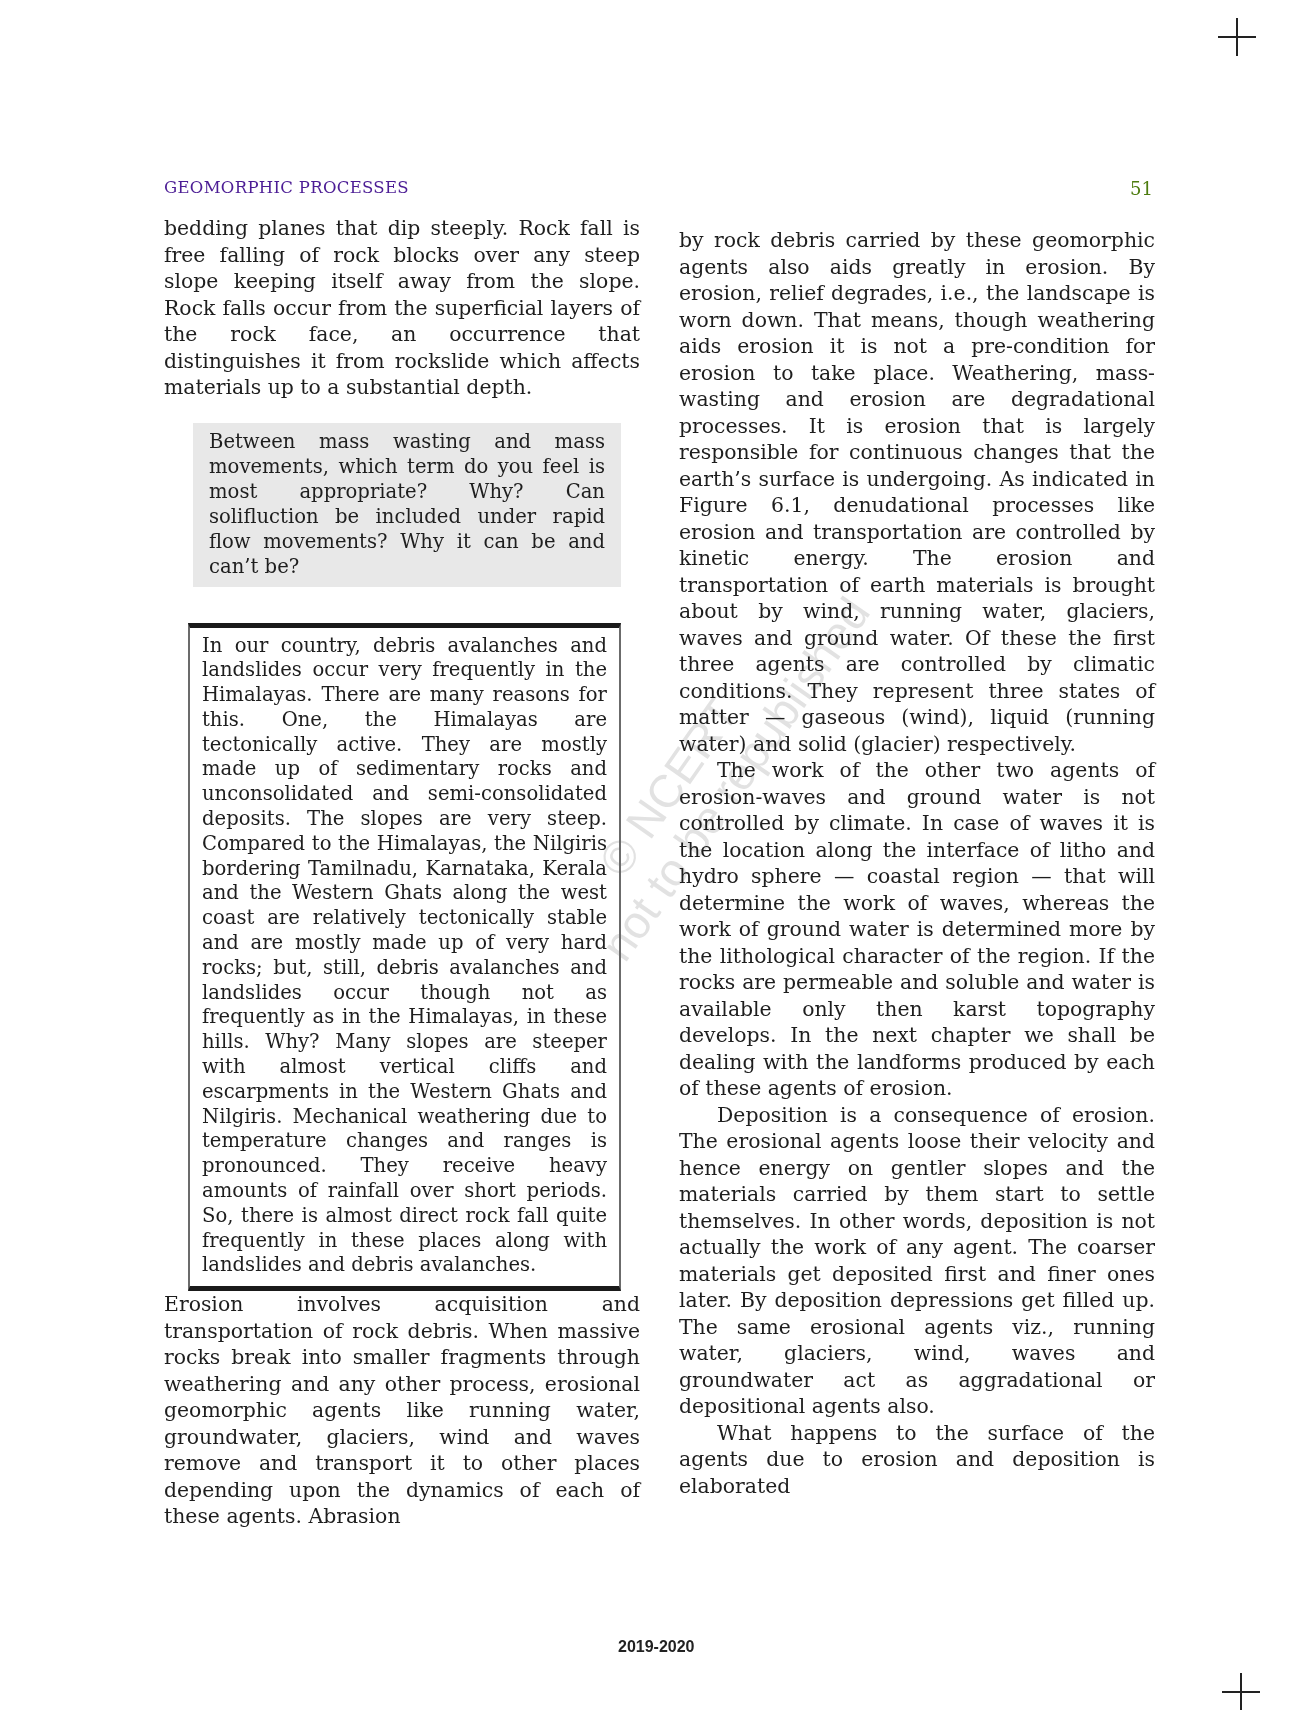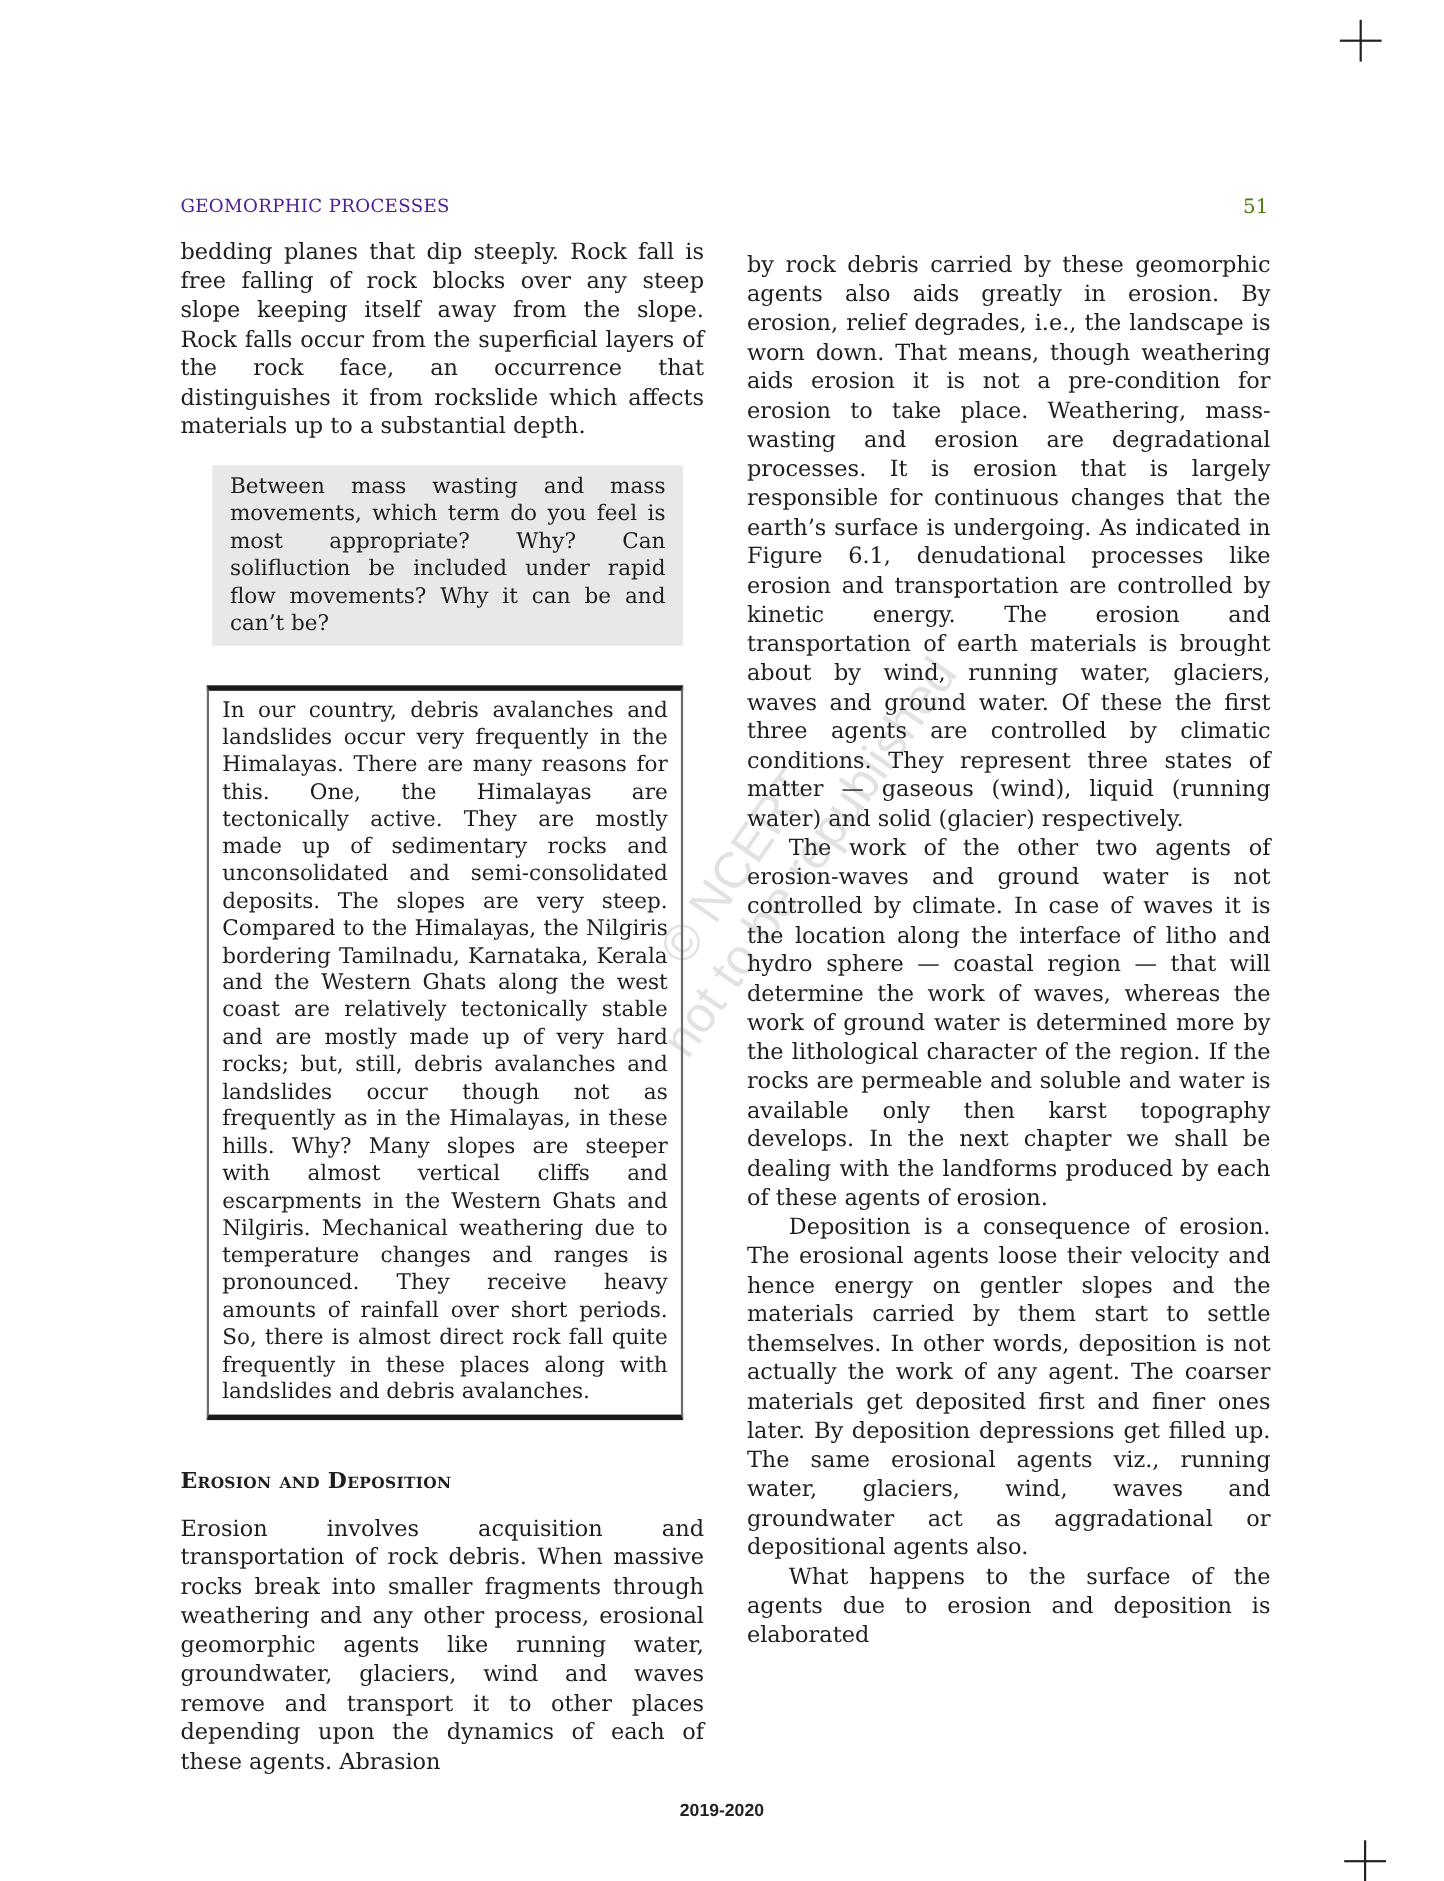--- a/index.html
+++ b/index.html
@@ -39,21 +39,20 @@
 
 <div class="watermark">
   <div>© NCERT</div>
   <div>not to be republished</div>
 </div>
 
 <div class="col col-left">
   <p>bedding planes that dip steeply. Rock fall is free falling of rock blocks over any steep slope keeping itself away from the slope. Rock falls occur from the superficial layers of the rock face, an occurrence that distinguishes it from rockslide which affects materials up to a substantial depth.</p>
   <div class="qbox qbox-left">Between mass wasting and mass movements, which term do you feel is most appropriate? Why? Can solifluction be included under rapid flow movements? Why it can be and can’t be?</div>
   <div class="casebox">In our country, debris avalanches and landslides occur very frequently in the Himalayas. There are many reasons for this. One, the Himalayas are tectonically active. They are mostly made up of sedimentary rocks and unconsolidated and semi-consolidated deposits. The slopes are very steep. Compared to the Himalayas, the Nilgiris bordering Tamilnadu, Karnataka, Kerala and the Western Ghats along the west coast are relatively tectonically stable and are mostly made up of very hard rocks; but, still, debris avalanches and landslides occur though not as frequently as in the Himalayas, in these hills. Why? Many slopes are steeper with almost vertical cliffs and escarpments in the Western Ghats and Nilgiris. Mechanical weathering due to temperature changes and ranges is pronounced. They receive heavy amounts of rainfall over short periods. So, there is almost direct rock fall quite frequently in these places along with landslides and debris avalanches.</div>
-  <div class="section-heading">Erosion and Deposition</div>
   <p>Erosion involves acquisition and transportation of rock debris. When massive rocks break into smaller fragments through weathering and any other process, erosional geomorphic agents like running water, groundwater, glaciers, wind and waves remove and transport it to other places depending upon the dynamics of each of these agents. Abrasion</p>
 </div>
 
 <div class="col col-right">
   <p>by rock debris carried by these geomorphic agents also aids greatly in erosion. By erosion, relief degrades, i.e., the landscape is worn down. That means, though weathering aids erosion it is not a pre-condition for erosion to take place. Weathering, mass-wasting and erosion are degradational processes. It is erosion that is largely responsible for continuous changes that the earth’s surface is undergoing. As indicated in Figure 6.1, denudational processes like erosion and transportation are controlled by kinetic energy. The erosion and transportation of earth materials is brought about by wind, running water, glaciers, waves and ground water. Of these the first three agents are controlled by climatic conditions. They represent three states of matter — gaseous (wind), liquid (running water) and solid (glacier) respectively.</p>
   <p class="indent">The work of the other two agents of erosion-waves and ground water is not controlled by climate. In case of waves it is the location along the interface of litho and hydro sphere — coastal region — that will determine the work of waves, whereas the work of ground water is determined more by the lithological character of the region. If the rocks are permeable and soluble and water is available only then karst topography develops. In the next chapter we shall be dealing with the landforms produced by each of these agents of erosion.</p>
   <p class="indent">Deposition is a consequence of erosion. The erosional agents loose their velocity and hence energy on gentler slopes and the materials carried by them start to settle themselves. In other words, deposition is not actually the work of any agent. The coarser materials get deposited first and finer ones later. By deposition depressions get filled up. The same erosional agents viz., running water, glaciers, wind, waves and groundwater act as aggradational or depositional agents also.</p>
   <p class="indent">What happens to the surface of the agents due to erosion and deposition is elaborated</p>
 </div>
 

